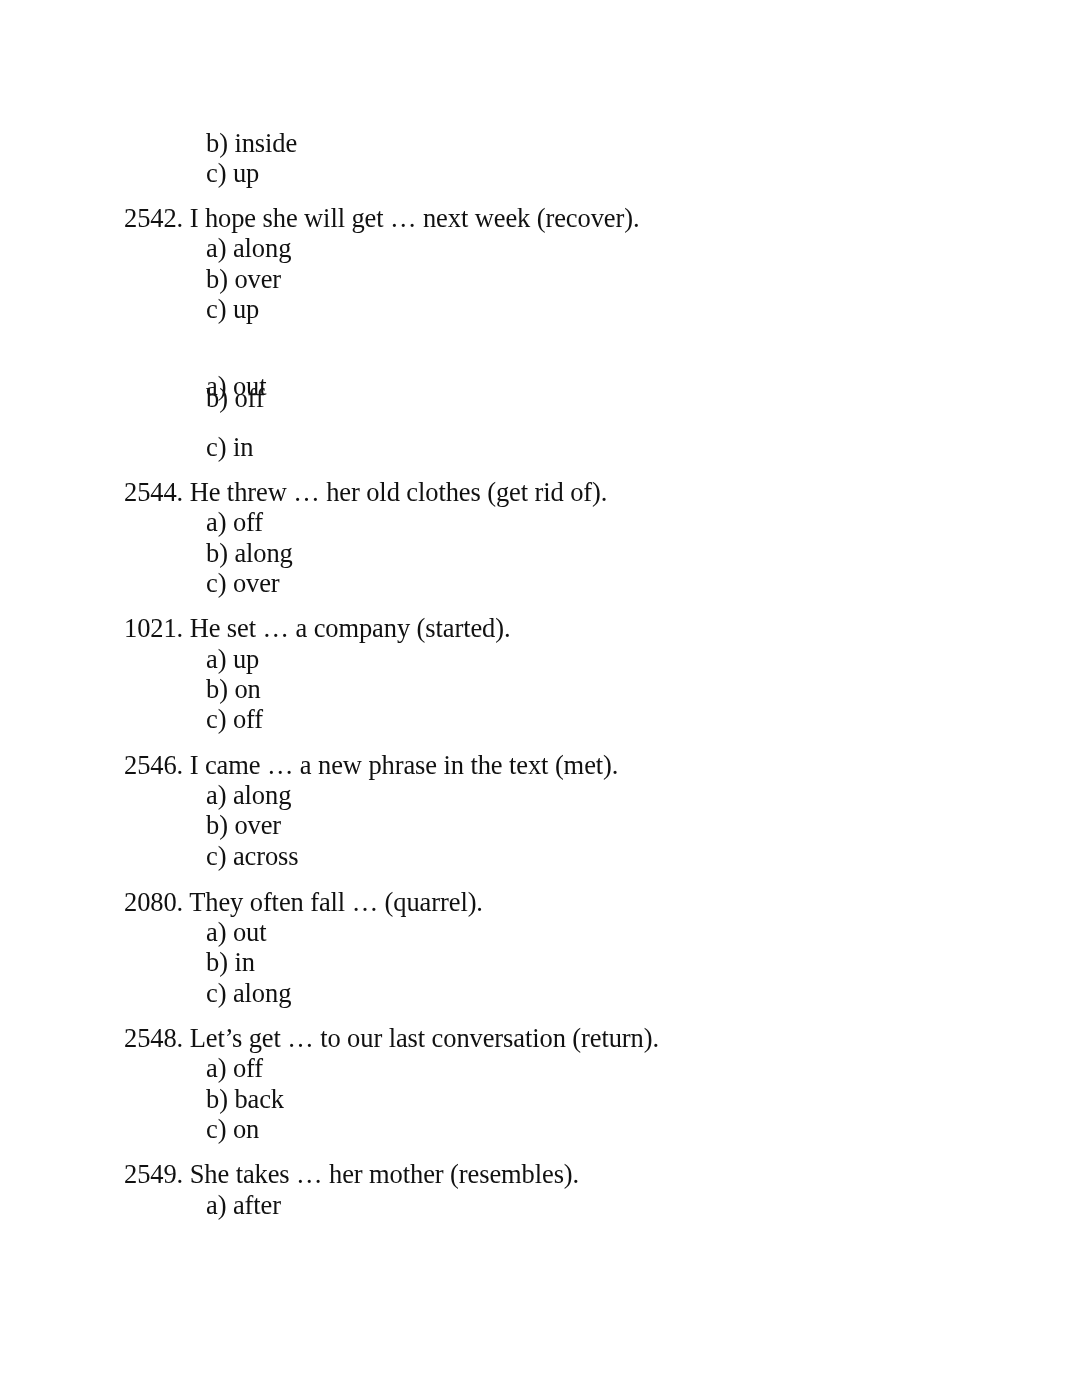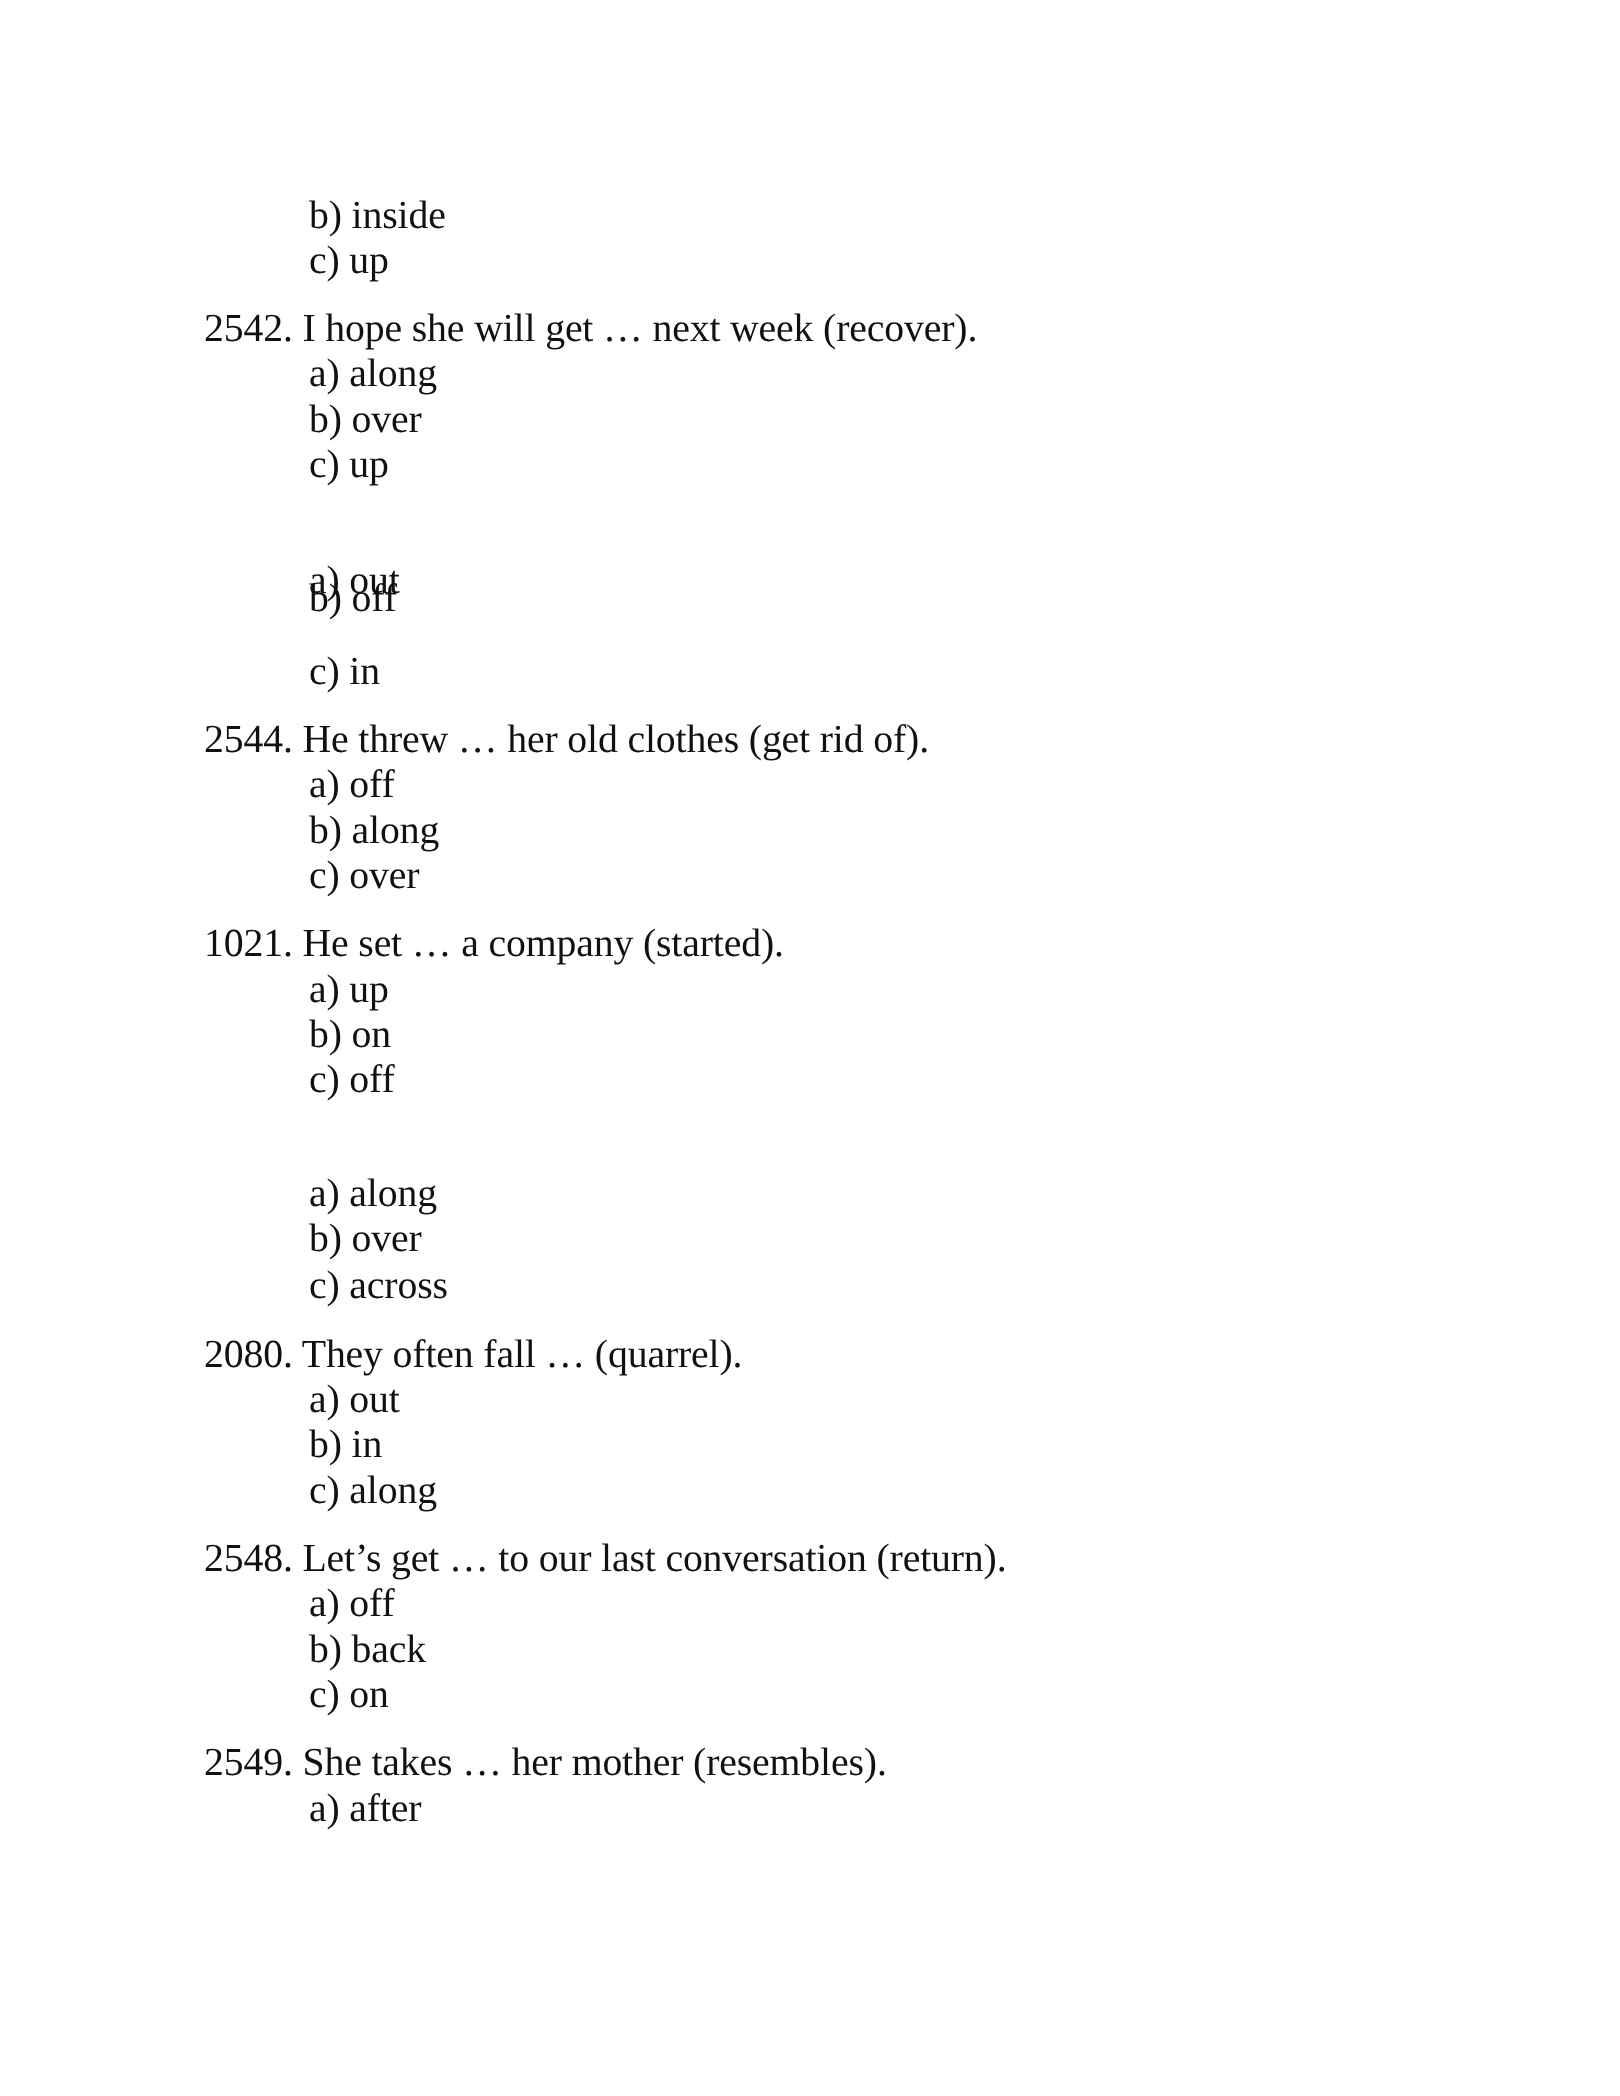--- a/index.html
+++ b/index.html
@@ -1,20 +1,20 @@
 <!DOCTYPE html>
 <html><head>
 <meta charset="utf-8">
 <style>
   html, body { margin: 0; padding: 0; background: #ffffff; }
   body { width: 1080px; height: 1397px; position: relative; overflow: hidden;
          font-family: "Liberation Serif", "DejaVu Serif", serif; color: #111; }
   .page { position: absolute; left: 0; top: 0; width: 936px; height: 1397px; }
   .line { position: absolute; font-size: 26.5px; line-height: 30px; white-space: nowrap; letter-spacing: -0.1px; }
-  .q { left: 136px; }
+  .q { left: 124px; }
   .opt { left: 206px; }
 </style>
 </head>
 <body>
 
 <div class="page">
   <div class="line opt" style="top:128px">b) inside</div>
   <div class="line opt" style="top:158px">c) up</div>
 
   <div class="line q" style="top:203px">2542. I hope she will get … next week (recover).</div>
@@ -29,20 +29,21 @@
   <div class="line q" style="top:477px">2544. He threw … her old clothes (get rid of).</div>
   <div class="line opt" style="top:507px">a) off</div>
   <div class="line opt" style="top:538px">b) along</div>
   <div class="line opt" style="top:568px">c) over</div>
 
   <div class="line q" style="top:613px">1021. He set … a company (started).</div>
   <div class="line opt" style="top:644px">a) up</div>
   <div class="line opt" style="top:674px">b) on</div>
   <div class="line opt" style="top:704px">c) off</div>
 
+  <div class="line q" style="top:750px">2546. I came … a new phrase in the text (met).</div>
   <div class="line opt" style="top:780px">a) along</div>
   <div class="line opt" style="top:810px">b) over</div>
   <div class="line opt" style="top:841px">c) across</div>
 
   <div class="line q" style="top:887px">2080. They often fall … (quarrel).</div>
   <div class="line opt" style="top:917px">a) out</div>
   <div class="line opt" style="top:947px">b) in</div>
   <div class="line opt" style="top:978px">c) along</div>
 
   <div class="line q" style="top:1023px">2548. Let’s get … to our last conversation (return).</div>

